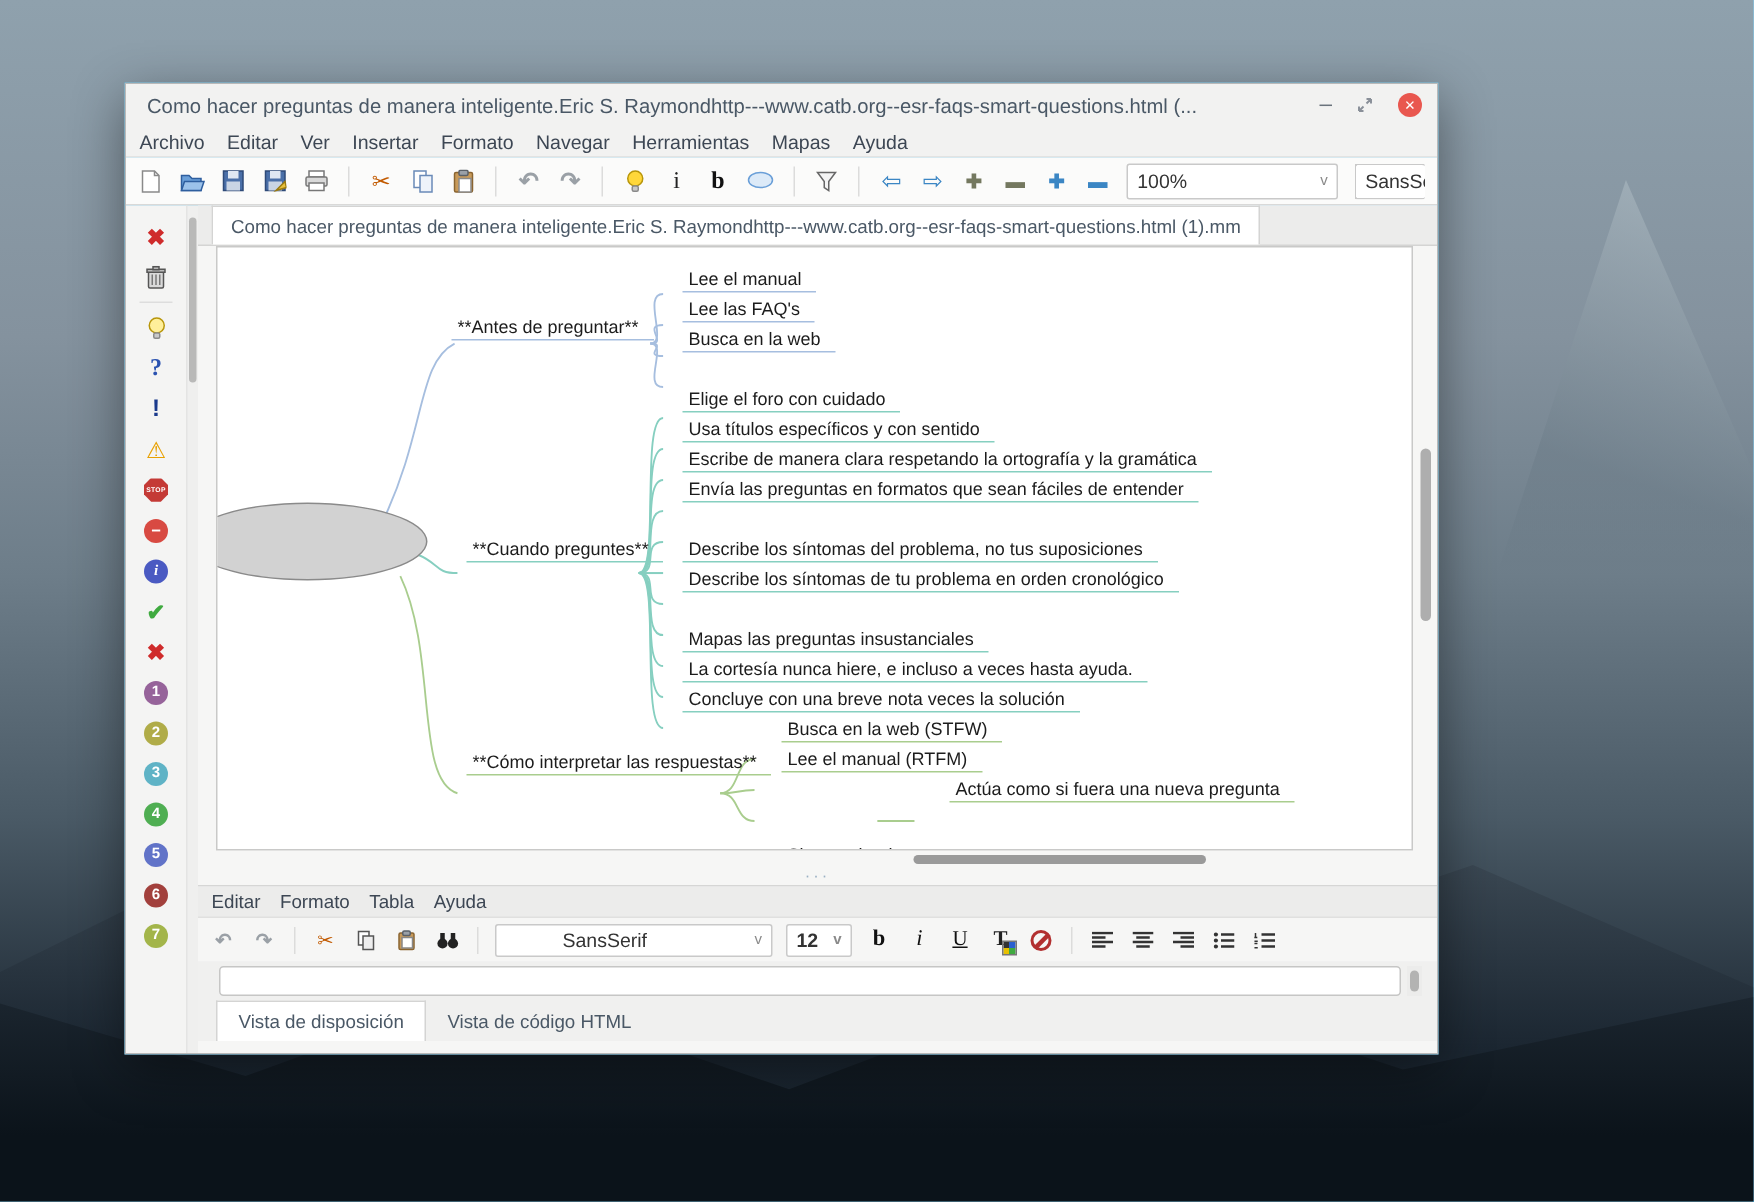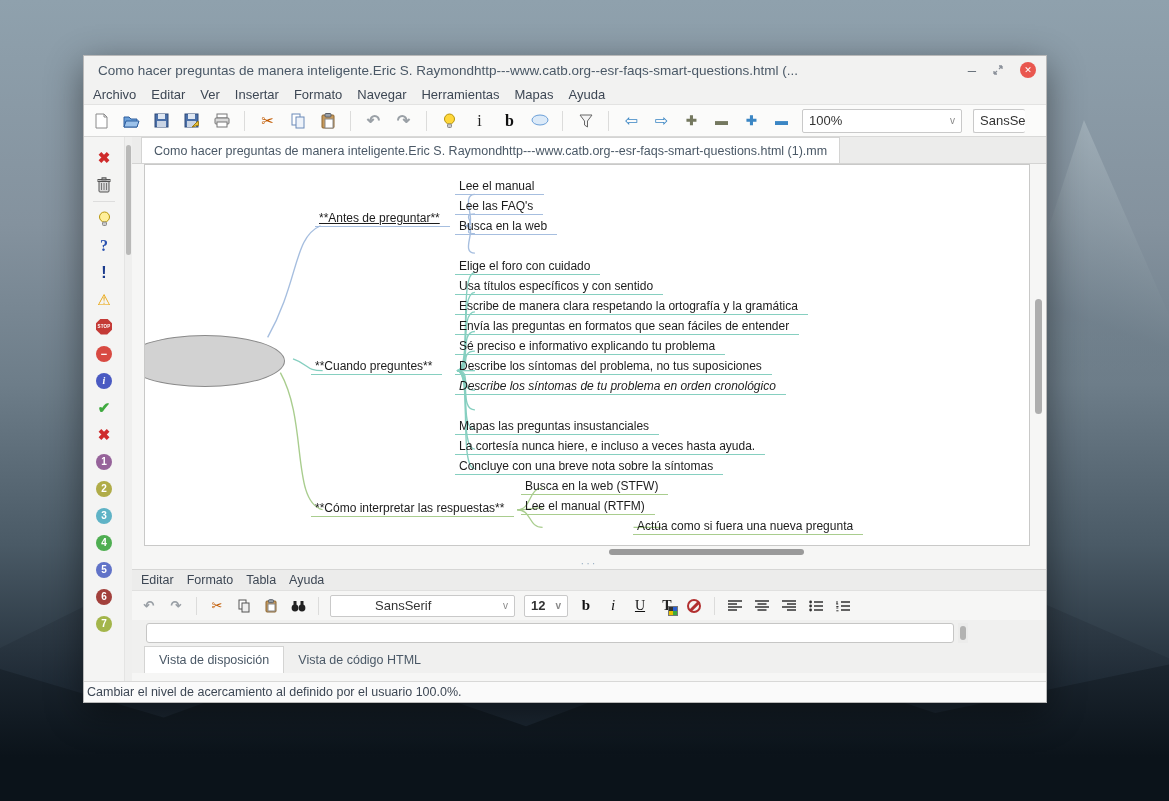--- a/index.html
+++ b/index.html
@@ -10,21 +10,21 @@
     background:linear-gradient(180deg,#8fa1ad 0%,#84929e 28%,#6d7d89 48%,#4a5a66 68%,#232f3a 85%,#0e161d 100%); }
   .mtn { position:absolute; bottom:0; }
   .mtn1 { left:0; width:1169px; height:340px; background:linear-gradient(180deg,#55636e,#1a2530 70%);
     clip-path:polygon(0 55%,10% 38%,22% 52%,34% 30%,46% 55%,60% 20%,72% 48%,84% 34%,100% 58%,100% 100%,0 100%); opacity:.8; }
   .mtn2 { left:0; width:1169px; height:220px; background:linear-gradient(180deg,#2a3642,#0b131a 80%);
     clip-path:polygon(0 40%,14% 62%,28% 35%,45% 66%,63% 30%,80% 60%,100% 38%,100% 100%,0 100%); }
   .peak { position:absolute; top:120px; left:980px; width:189px; height:260px; background:linear-gradient(200deg,#b9c6cd,#6d7d89 70%);
     clip-path:polygon(55% 0,100% 75%,100% 100%,10% 100%); opacity:.55; }
 
   
-  .window { position:absolute; left:83px; top:55px; width:964px; height:648px;
+  .window { position:absolute; left:83px; top:55px; width:876px; height:648px;
     background:#0ea5e9; box-shadow:0 10px 34px rgba(0,0,0,.45); display:flex; flex-direction:column;
     border:1px solid #b9b9b9; font-size:13px; color:#3d4754; }
 
   .titlebar { height:28px; background:#f2f2f1; display:flex; align-items:center; padding:0 10px 0 14px; flex:0 0 auto; }
   .title { color:#4a5866; font-size:13.5px; white-space:nowrap; overflow:hidden; flex:1; }
   .winbtns { display:flex; align-items:center; gap:16px; margin-left:10px; }
   .btn-min { color:#6a737c; font-size:15px; line-height:10px; cursor:default; }
   .btn-restore svg { display:block; }
   .btn-close { width:16px; height:16px; border-radius:50%; background:#e9574f; color:#fff; font-size:9px;
     display:flex; align-items:center; justify-content:center; line-height:1; }
@@ -351,36 +351,35 @@
               <path d="M128,212 C154,262 138,344 168,352"></path>
               <path d="M352,352 C366,352 362,330 376,330"></path>
               <path d="M352,352 C364,352 364,350 376,350"></path>
               <path d="M352,352 C366,352 362,370 376,370"></path>
               <path d="M462,370 C472,370 478,370 488,370"></path>
             </g>
           </svg>
 
           <div class="rootnode"></div>
 
-          <div class="node nb1" style="left:170px; top:45px;text-decoration:underline;">**Antes de preguntar**</div>
+          <div class="node nb1" style="left:156px; top:45px;">**Antes de preguntar**</div>
           <div class="node nb1" style="left:310px; top:13px;">Lee el manual</div>
           <div class="node nb1" style="left:310px; top:33px;">Lee las FAQ's</div>
           <div class="node nb1" style="left:310px; top:53px;">Busca en la web</div>
 
           <div class="node nb2" style="left:166px; top:193px;">**Cuando preguntes**</div>
           <div class="node nb2" style="left:310px; top:93px;">Elige el foro con cuidado</div>
           <div class="node nb2" style="left:310px; top:113px;">Usa títulos específicos y con sentido</div>
           <div class="node nb2" style="left:310px; top:133px;">Escribe de manera clara respetando la ortografía y la gramática</div>
           <div class="node nb2" style="left:310px; top:153px;">Envía las preguntas en formatos que sean fáciles de entender</div>
-          <div class="node nb2" style="left:310px; top:173px;">Sé preciso e informativo explicando tu problema</div>
           <div class="node nb2" style="left:310px; top:193px;">Describe los síntomas del problema, no tus suposiciones</div>
-          <div class="node nb2" style="left:310px; top:213px;font-style:italic;">Describe los síntomas de tu problema en orden cronológico</div>
+          <div class="node nb2" style="left:310px; top:213px;">Describe los síntomas de tu problema en orden cronológico</div>
           <div class="node nb2" style="left:310px; top:253px;">Mapas las preguntas insustanciales</div>
           <div class="node nb2" style="left:310px; top:273px;">La cortesía nunca hiere, e incluso a veces hasta ayuda.</div>
-          <div class="node nb2" style="left:310px; top:293px;">Concluye con una breve nota sobre la síntomas</div>
+          <div class="node nb2" style="left:310px; top:293px;">Concluye con una breve nota veces la solución</div>
 
           <div class="node nb3" style="left:166px; top:335px;">**Cómo interpretar las respuestas**</div>
           <div class="node nb3" style="left:376px; top:313px;">Busca en la web (STFW)</div>
           <div class="node nb3" style="left:376px; top:333px;">Lee el manual (RTFM)</div>
           <div class="node nb3" style="left:376px; top:353px;margin-top:44px;">Si no entiendes...</div>
           <div class="node nb3" style="left:488px; top:353px;">Actúa como si fuera una nueva pregunta</div>
         </div>
         <div class="vscroll">
             <div class="vthumb"></div>
           </div>
@@ -477,16 +476,13 @@
         </div>
         <div class="edtabs">
           <div class="edtab active">Vista de disposición</div>
           <div class="edtab">Vista de código HTML</div>
         </div>
         <div class="edspacer"></div>
       </div>
     </div>
   </div>
 
-  <div class="statusbar">
-    <span>Cambiar el nivel de acercamiento al definido por el usuario 100.0%.</span>
-  </div>
 </div>
 
 </body></html>

